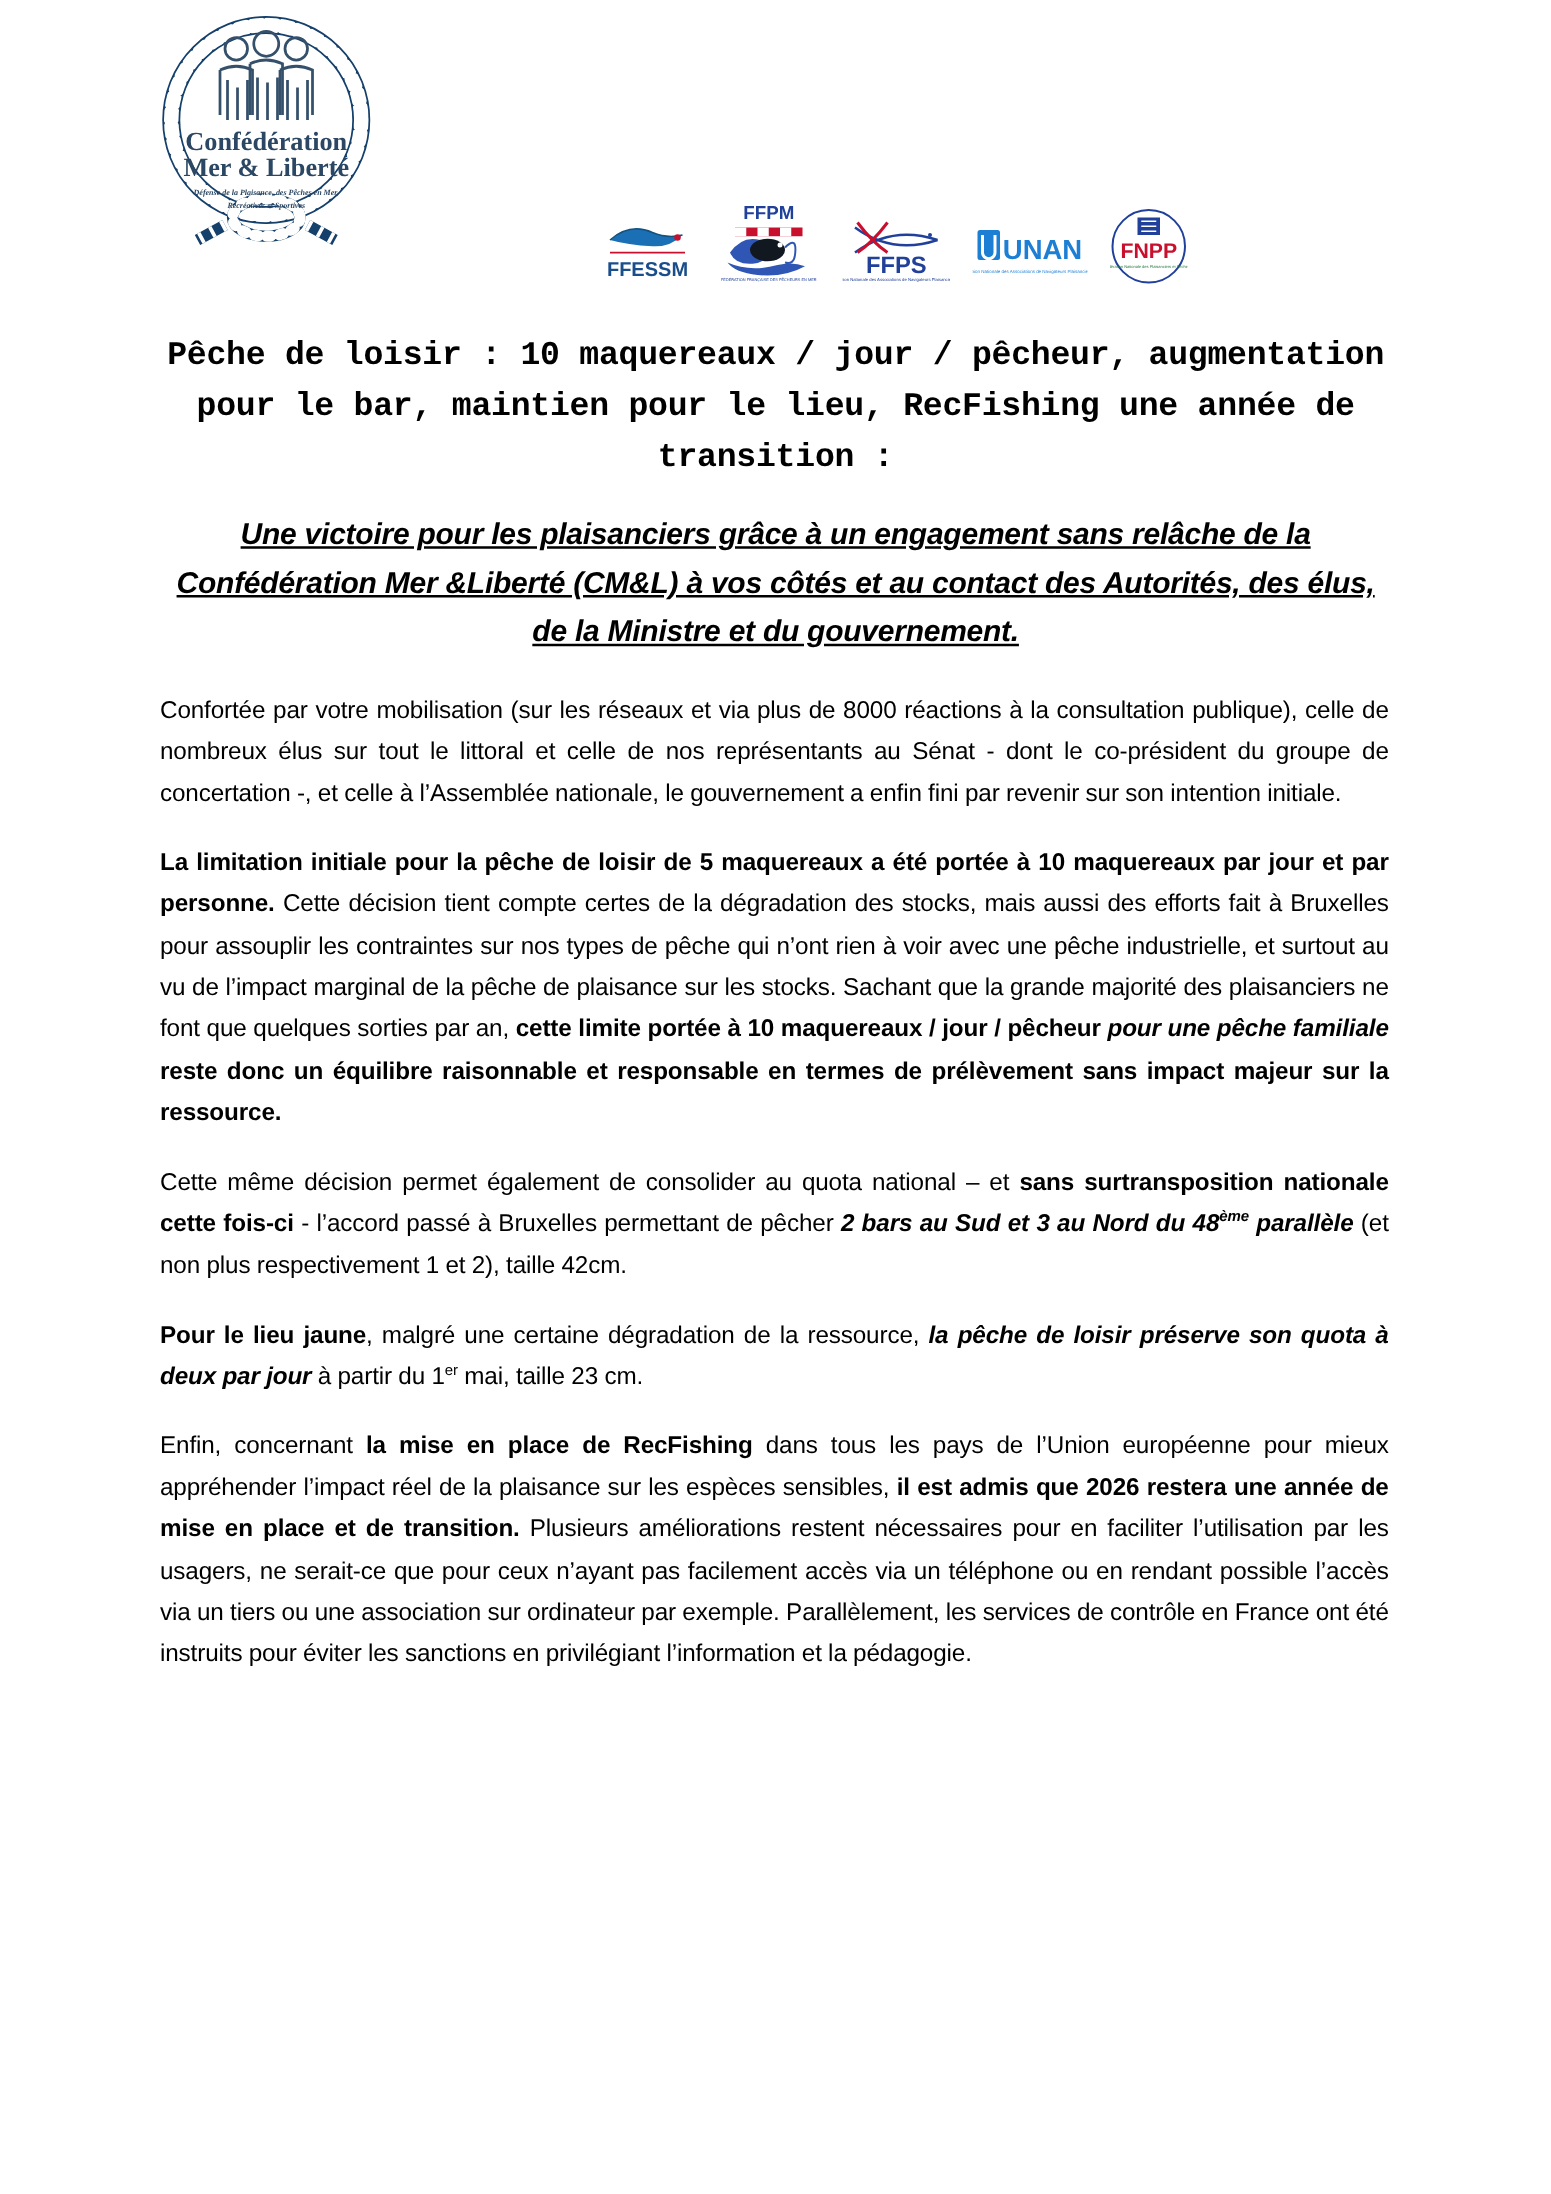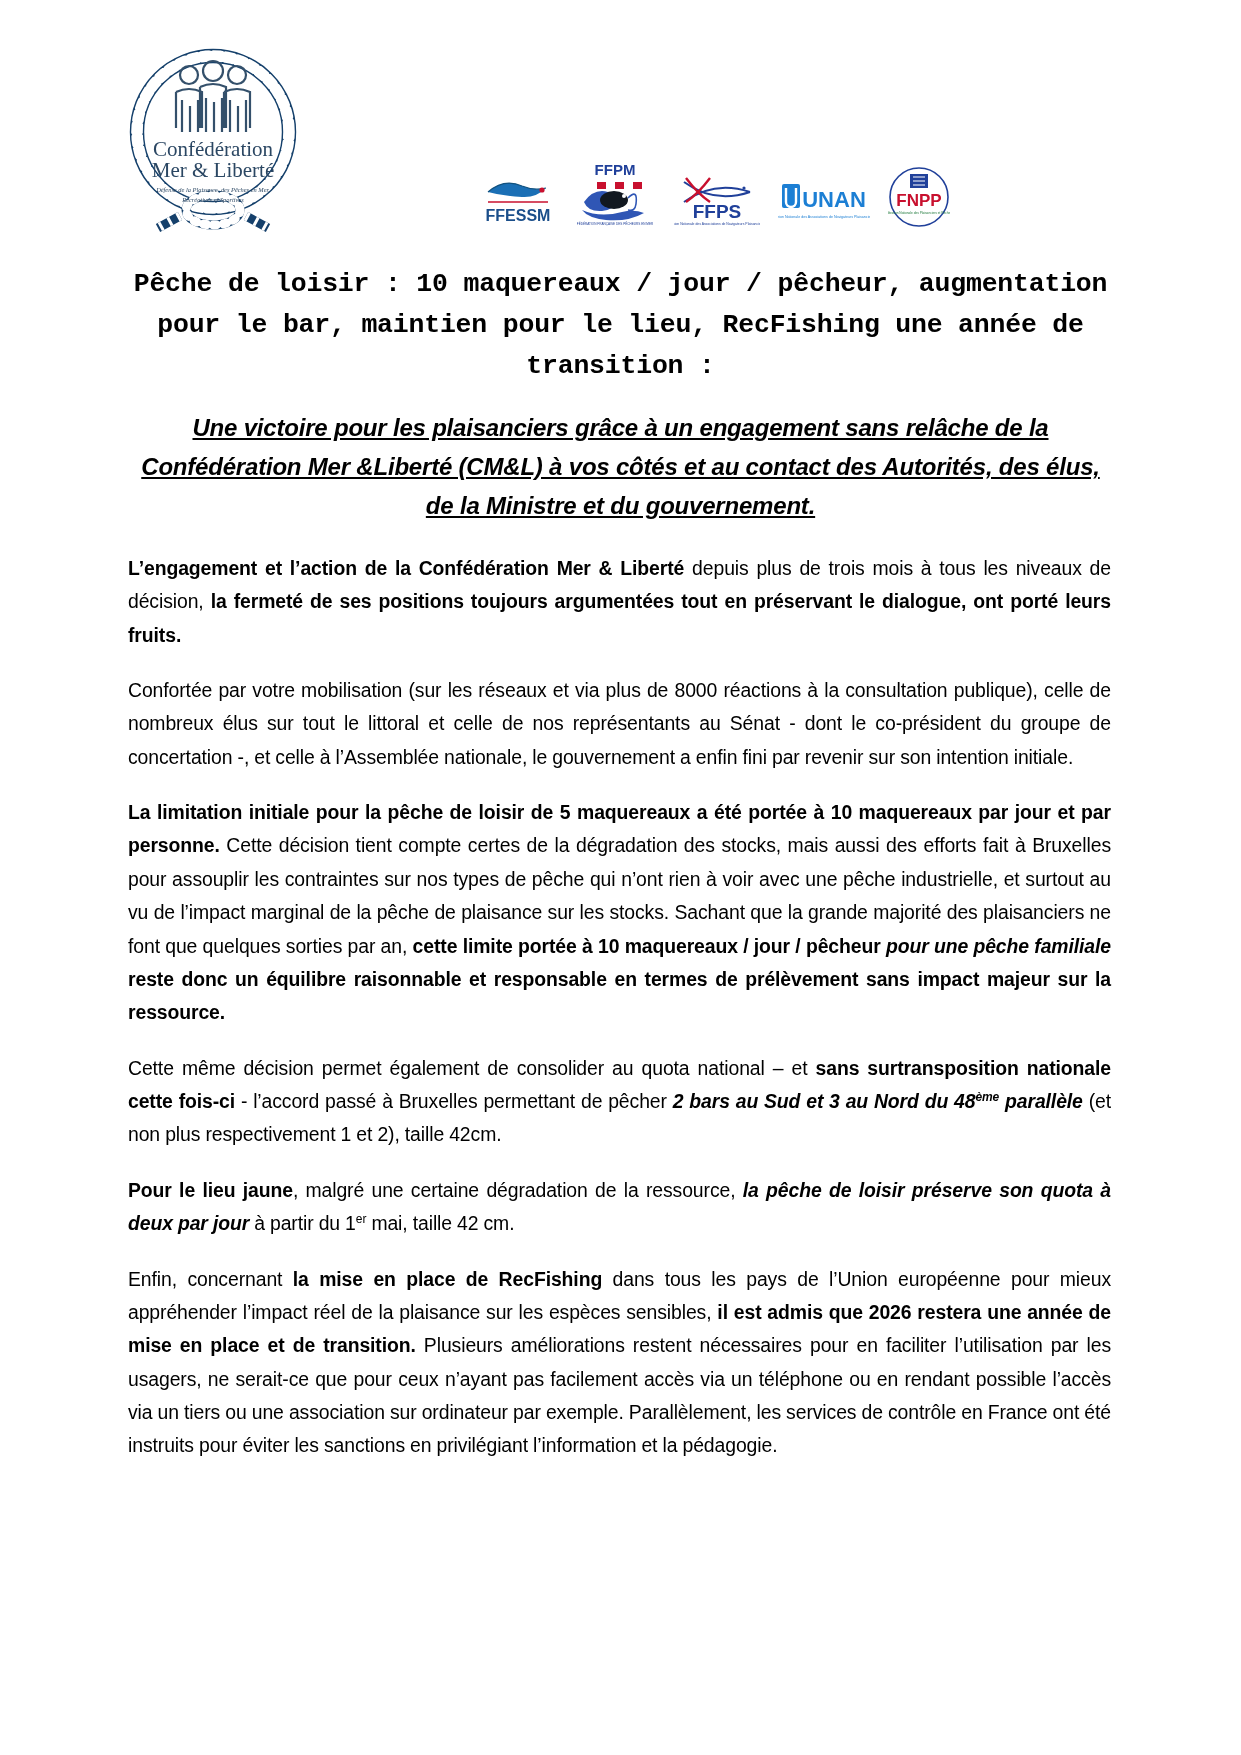--- a/index.html
+++ b/index.html
@@ -27,23 +27,24 @@
 
   
   .logo-band {
     position: relative;
     height: 240px;
   }
 
   .cml-logo {
     position: absolute;
     left: 118px;
-    top: 40px;
+    top: 4px;
     width: 190px;
     height: 200px;
+    font-weight: bold;
   }
   .cml-logo svg { display: block; }
 
   .partner-row {
     position: absolute;
     left: 480px;
     top: 158px;
     width: 470px;
     height: 70px;
     display: flex;
@@ -210,26 +211,25 @@
 
     </div>
   </div>
 
   <h1 class="doc-title">Pêche de loisir : 10 maquereaux / jour / pêcheur, augmentation pour le bar, maintien pour le lieu, RecFishing une année de transition :</h1>
 
   <h2 class="doc-subtitle">Une victoire pour les plaisanciers grâce à un engagement sans relâche de la Confédération Mer &amp;Liberté (CM&amp;L) à vos côtés et au contact des Autorités, des élus, de la Ministre et du gouvernement.</h2>
 
   <div class="body-copy">
 
-    <p><b>L’engagement et l’action de la Confédération Mer &amp; Liberté</b><span> depuis plus de trois mois à tous les niveaux de décision, </span><b>la fermeté de ses positions toujours argumentées tout en préservant le dialogue, ont porté leurs fruits.</b></p>
 
     <p><span>Confortée par votre mobilisation (sur les réseaux et via plus de 8000 réactions à la consultation publique), celle de nombreux élus sur tout le littoral et celle de nos représentants au Sénat - dont le co-président du groupe de concertation -, et celle à l’Assemblée nationale, le gouvernement a enfin fini par revenir sur son intention initiale.</span></p>
 
     <p><b>La limitation initiale pour la pêche de loisir de 5 maquereaux a été portée à 10 maquereaux par jour et par personne.</b><span> Cette décision tient compte certes de la dégradation des stocks, mais aussi des efforts fait à Bruxelles pour assouplir les contraintes sur nos types de pêche qui n’ont rien à voir avec une pêche industrielle, et surtout au vu de l’impact marginal de la pêche de plaisance sur les stocks. Sachant que la grande majorité des plaisanciers ne font que quelques sorties par an, </span><b>cette limite portée à 10 maquereaux / jour / pêcheur </b><span class="bi">pour une pêche familiale </span><b>reste donc un équilibre raisonnable et responsable en termes de prélèvement sans impact majeur sur la ressource.</b></p>
 
     <p><span>Cette même décision permet également de consolider au quota national – et </span><b>sans surtransposition nationale cette fois-ci</b><span> - l’accord passé à Bruxelles permettant de pêcher </span><span class="bi">2 bars au Sud et 3 au Nord du 48</span><sup class="bi">ème</sup><span class="bi"> parallèle</span><span> (et non plus respectivement 1 et 2), taille 42cm.</span></p>
 
-    <p><b>Pour le lieu jaune</b><span>, malgré une certaine dégradation de la ressource, </span><span class="bi">la pêche de loisir préserve son quota à deux par jour</span><span> à partir du 1</span><sup>er</sup><span> mai, taille 42 cm.</span></p>
+    <p><b>Pour le lieu jaune</b><span>, malgré une certaine dégradation de la ressource, </span><span class="bi">la pêche de loisir préserve son quota à deux par jour</span><span> à partir du 1</span><sup>er</sup><span> mai, taille 23 cm.</span></p>
 
     <p><span>Enfin, concernant </span><b>la mise en place de RecFishing</b><span> dans tous les pays de l’Union européenne pour mieux appréhender l’impact réel de la plaisance sur les espèces sensibles, </span><b>il est admis que 2026 restera une année de mise en place et de transition.</b><span> Plusieurs améliorations restent nécessaires pour en faciliter l’utilisation par les usagers, ne serait-ce que pour ceux n’ayant pas facilement accès via un téléphone ou en rendant possible l’accès via un tiers ou une association sur ordinateur par exemple. Parallèlement, les services de contrôle en France ont été instruits pour éviter les sanctions en privilégiant l’information et la pédagogie.</span></p>
 
   </div>
 </div>
 
 </body></html>

